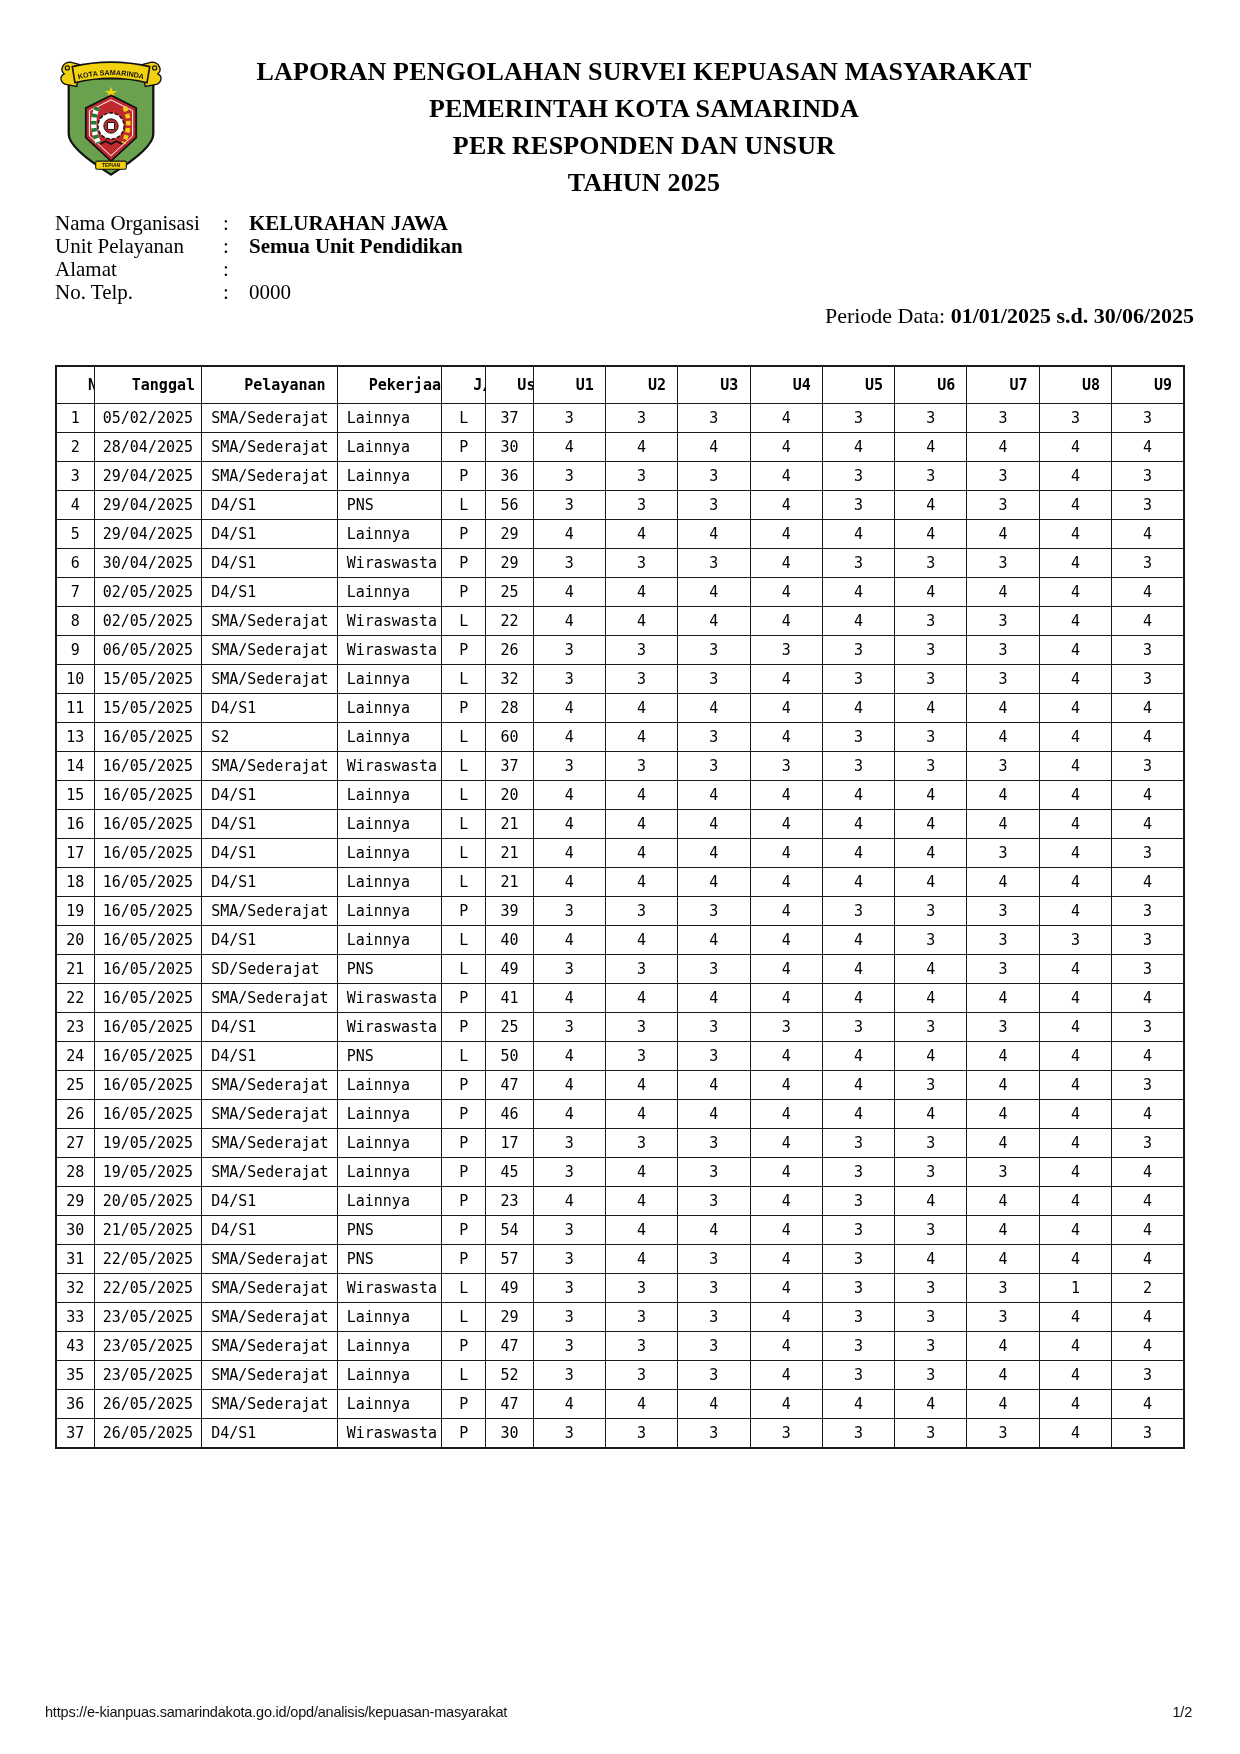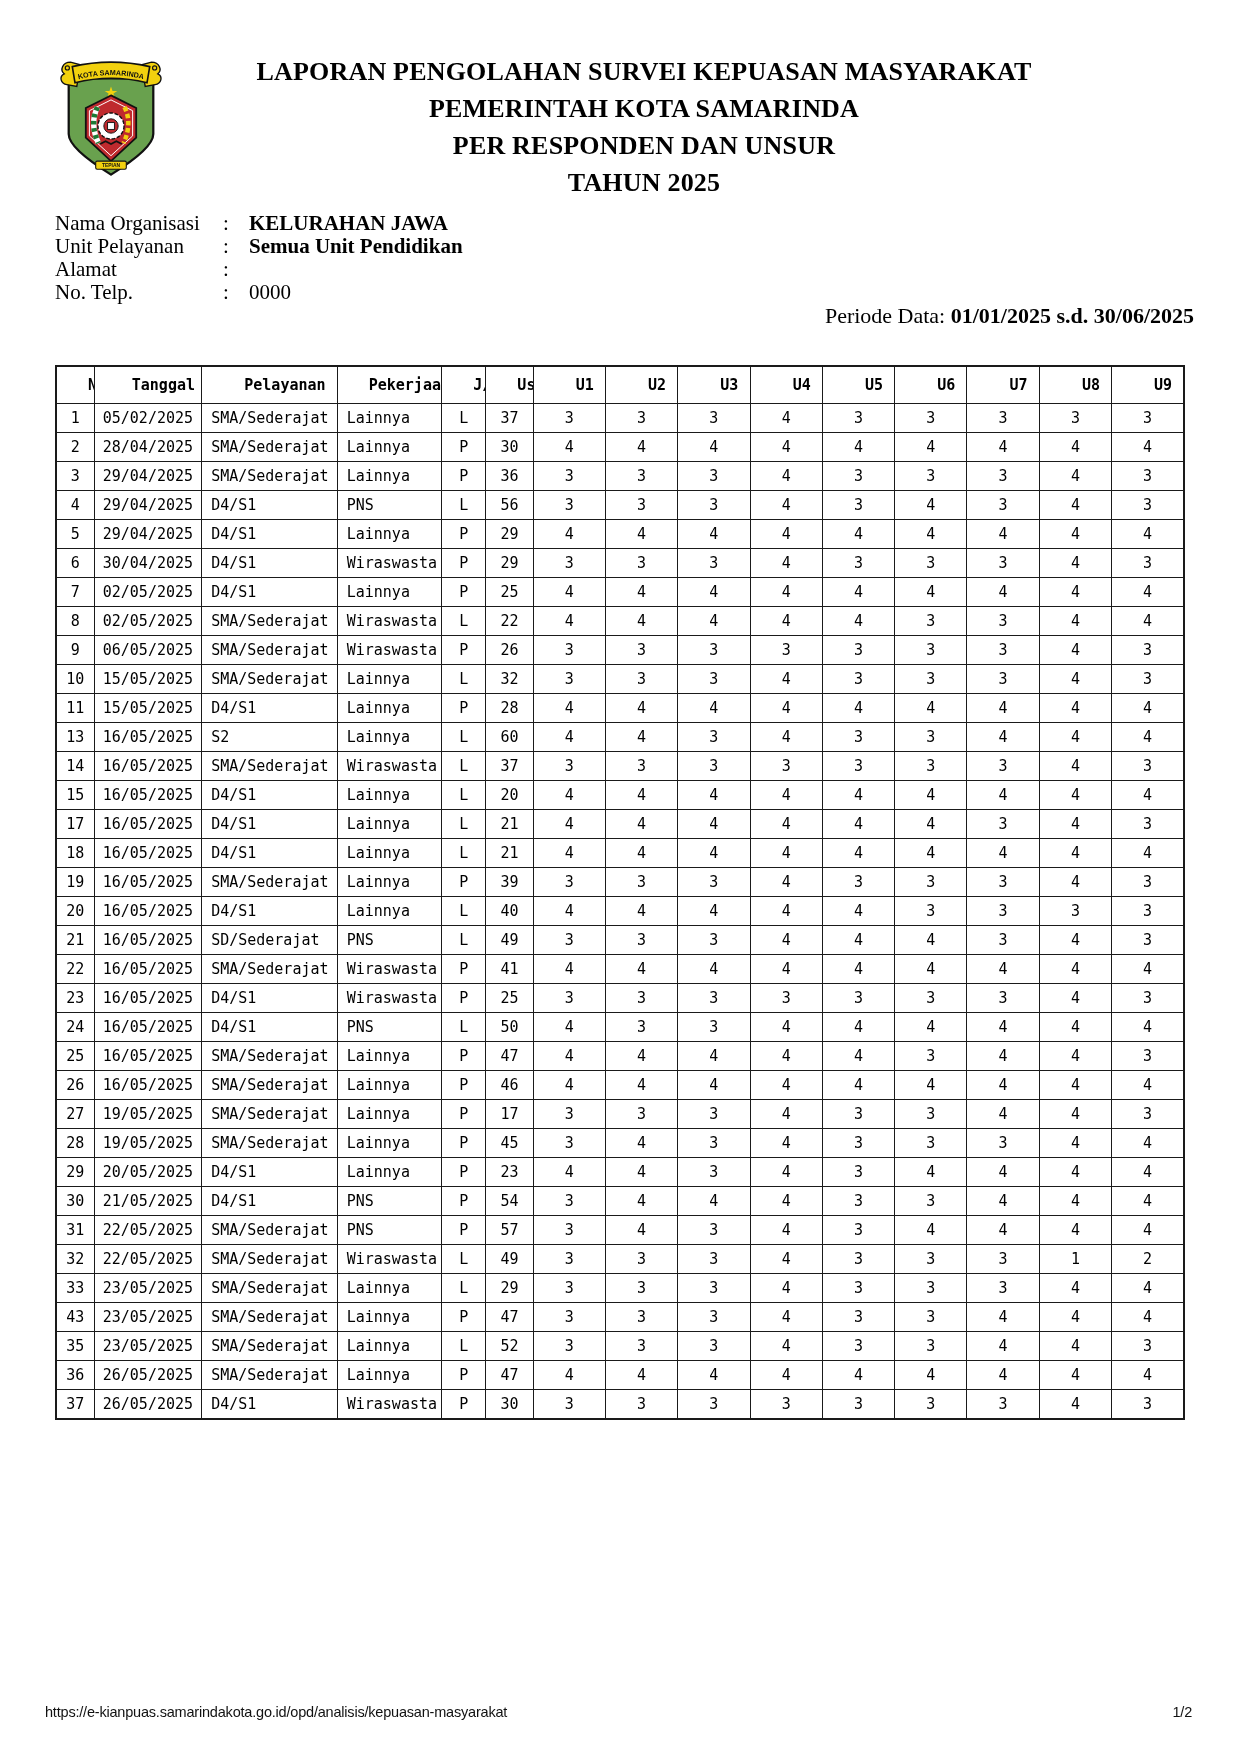--- a/index.html
+++ b/index.html
@@ -403,20 +403,37 @@
           <td>4</td>
           <td>4</td>
           <td>4</td>
           <td>4</td>
           <td>4</td>
           <td>4</td>
           <td>4</td>
           <td>4</td>
         </tr>
         <tr>
+          <td>16</td>
+          <td>16/05/2025</td>
+          <td>D4/S1</td>
+          <td>Lainnya</td>
+          <td>L</td>
+          <td>21</td>
+          <td>4</td>
+          <td>4</td>
+          <td>4</td>
+          <td>4</td>
+          <td>4</td>
+          <td>4</td>
+          <td>4</td>
+          <td>4</td>
+          <td>4</td>
+        </tr>
+        <tr>
           <td>17</td>
           <td>16/05/2025</td>
           <td>D4/S1</td>
           <td>Lainnya</td>
           <td>L</td>
           <td>21</td>
           <td>4</td>
           <td>4</td>
           <td>4</td>
           <td>4</td>

